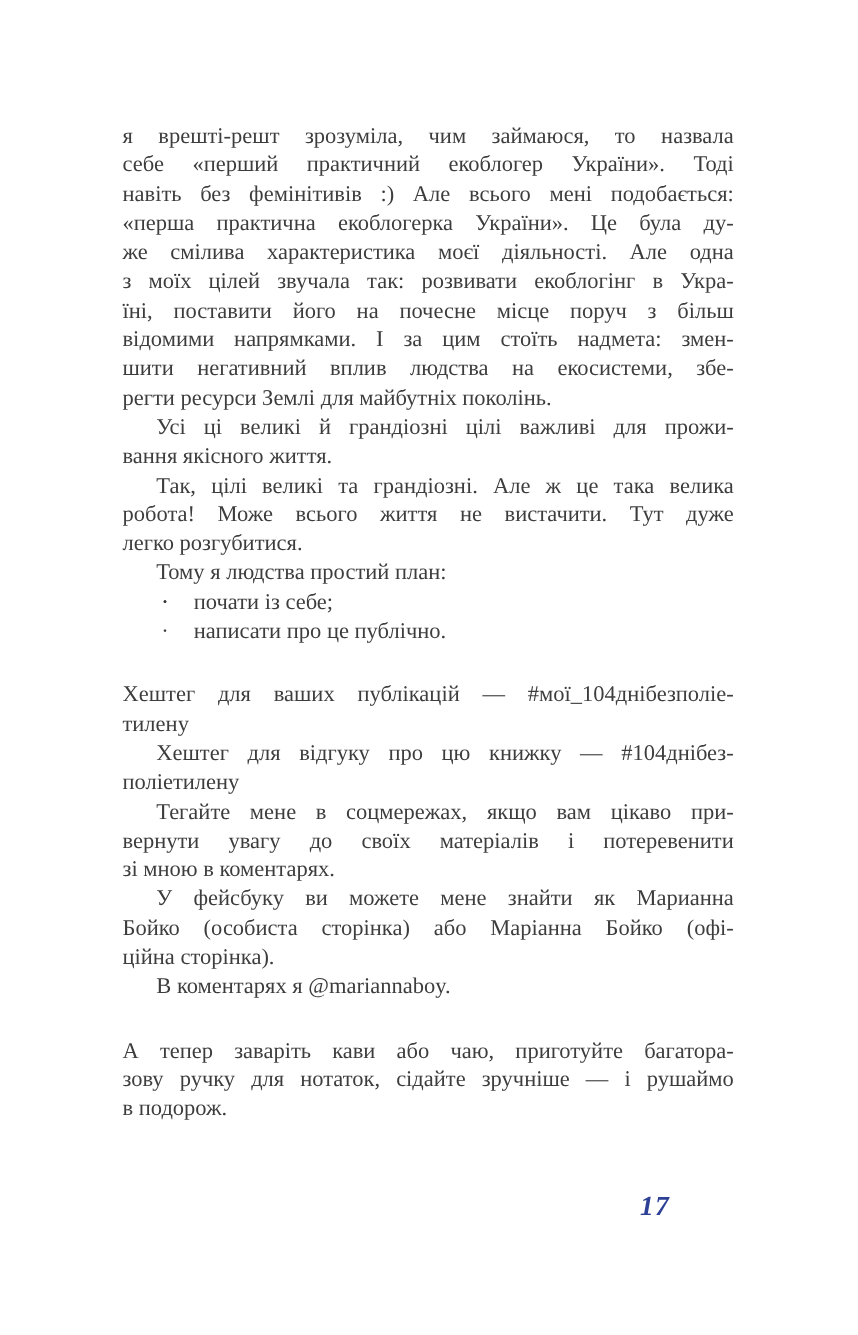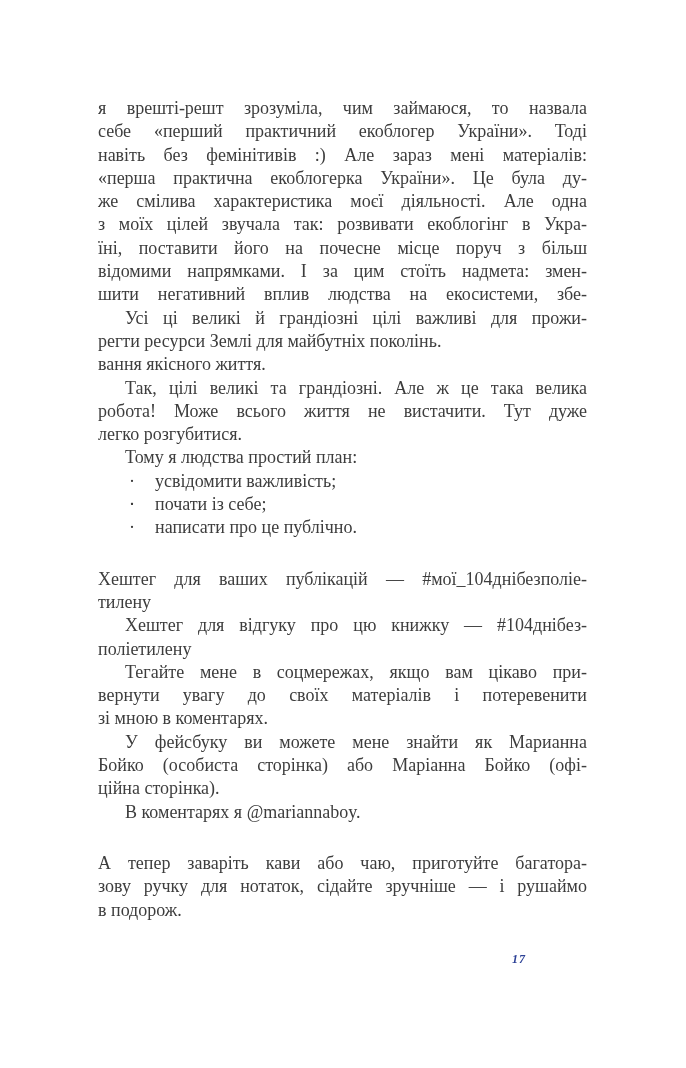--- a/index.html
+++ b/index.html
@@ -46,53 +46,53 @@
   .li .dot {
     position: absolute;
     left: 31px;
     top: 0;
   }
   .pageno {
     position: absolute;
     left: 512px;
     top: 952px;
     width: 30px;
-    font-size: 12px;
+    font-size: 22px;
     font-style: italic;
     font-weight: bold;
     letter-spacing: 1px;
     color: #2c4196;
   }
 </style>
 </head>
 <body>
 
 <div class="page-text">
   <div class="ln">я врешті-решт зрозуміла, чим займаюся, то назвала</div>
   <div class="ln">себе «перший практичний екоблогер України». Тоді</div>
-  <div class="ln">навіть без фемінітивів :) Але зараз мені матеріалів:</div>
+  <div class="ln">навіть без фемінітивів :) Але всього мені подобається:</div>
   <div class="ln">«перша практична екоблогерка України». Це була ду-</div>
   <div class="ln">же смілива характеристика моєї діяльності. Але одна</div>
   <div class="ln">з моїх цілей звучала так: розвивати екоблогінг в Укра-</div>
   <div class="ln">їні, поставити його на почесне місце поруч з більш</div>
   <div class="ln">відомими напрямками. І за цим стоїть надмета: змен-</div>
   <div class="ln">шити негативний вплив людства на екосистеми, збе-</div>
+  <div class="ln end">регти ресурси Землі для майбутніх поколінь.</div>
+
   <div class="ln ind">Усі ці великі й грандіозні цілі важливі для прожи-</div>
-
-  <div class="ln end">регти ресурси Землі для майбутніх поколінь.</div>
   <div class="ln end">вання якісного життя.</div>
 
   <div class="ln ind">Так, цілі великі та грандіозні. Але ж це така велика</div>
   <div class="ln">робота! Може всього життя не вистачити. Тут дуже</div>
   <div class="ln end">легко розгубитися.</div>
 
   <div class="ln ind end">Тому я людства простий план:</div>
 
   <div class="li">
-    <span class="dot">·</span><span>усвідомити важливість;</span>
+    <span class="dot">·</span>
   </div>
   <div class="li">
     <span class="dot">·</span>
   </div>
   <div class="li">
     <span class="dot">·</span><span>почати із себе;</span>
   </div>
   <div class="li">
     <span class="dot">·</span><span>написати про це публічно.</span>
   </div>

